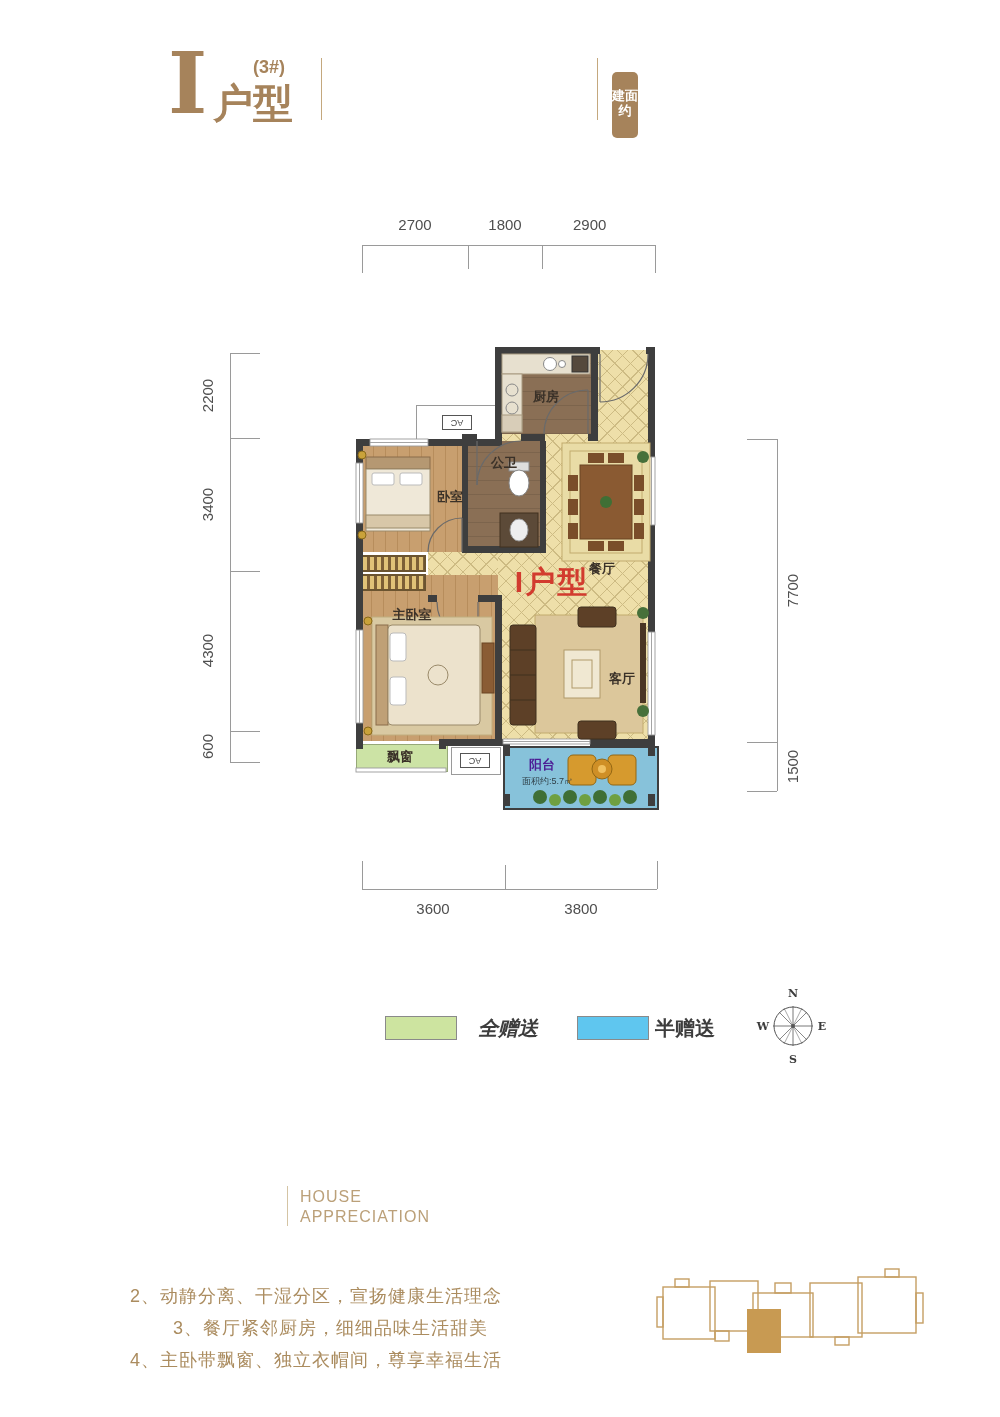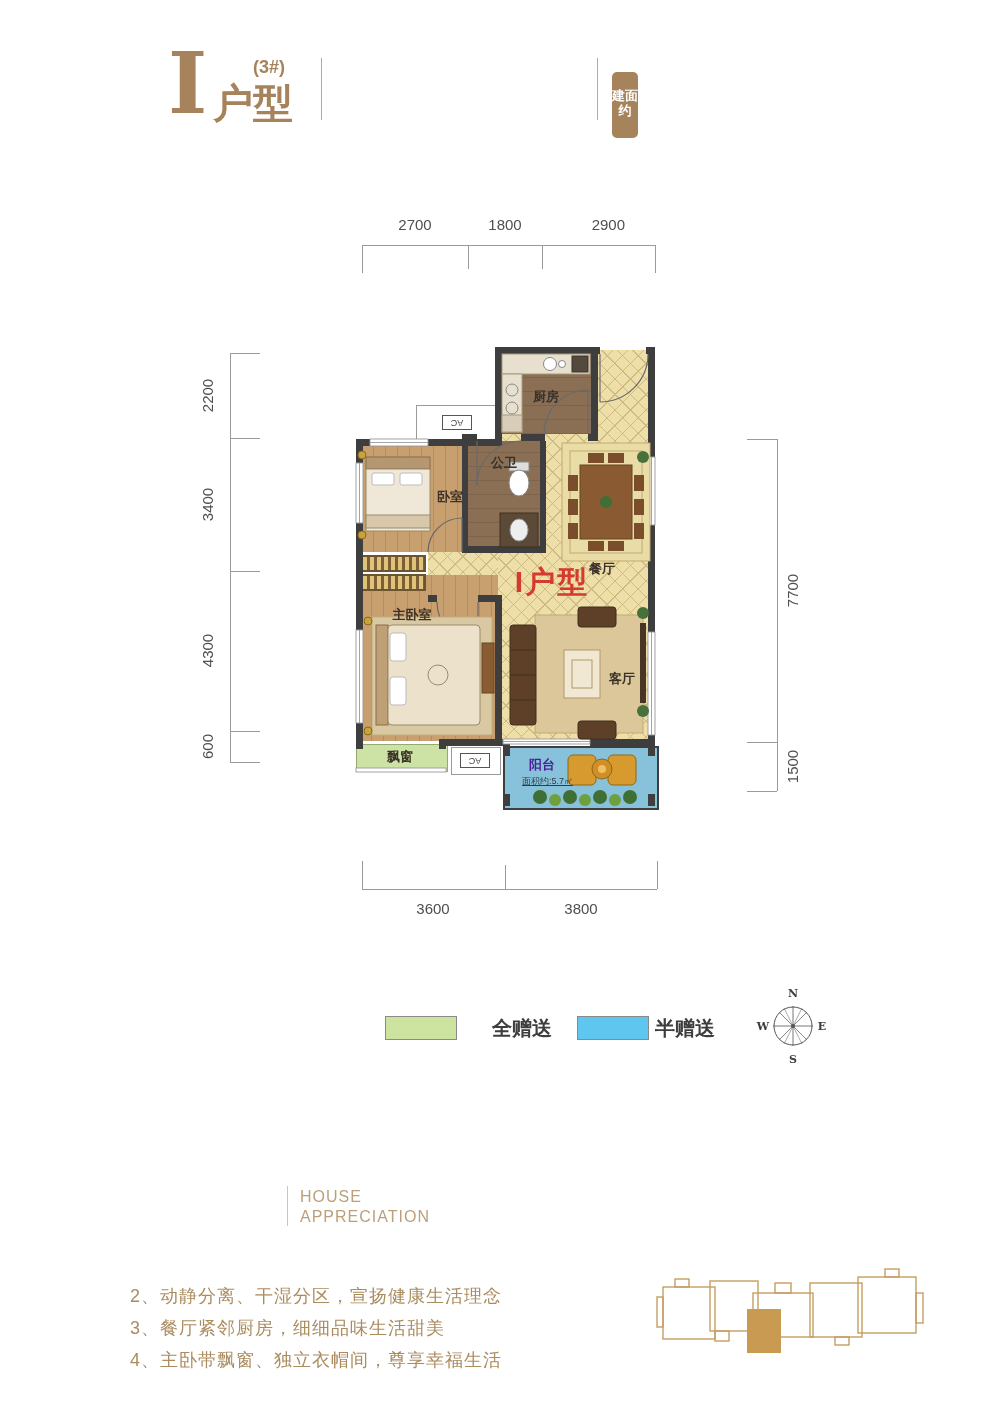--- a/index.html
+++ b/index.html
@@ -52,21 +52,21 @@
 
   <div class="abs" id="big-i">I</div>
   <div class="abs" id="bldg-no">(3#)</div>
   <div class="abs" id="unit-word">户型</div>
   <div class="abs vdiv" id="hdiv1"></div>
   <div class="abs vdiv" id="hdiv2"></div>
   <div class="abs" id="area-badge">建面约</div>
 
   <div class="abs dimtext" style="left:389px;top:216px;width:52px;text-align:center;">2700</div>
   <div class="abs dimtext" style="left:479px;top:216px;width:52px;text-align:center;">1800</div>
-  <div class="abs dimtext" style="left:573px;top:216px;width:52px;text-align:right;">2900</div>
+  <div class="abs dimtext" style="left:573px;top:216px;width:52px;text-align:left;">2900</div>
   <div class="abs dline" style="left:362px;top:245px;width:294px;height:1px;"></div>
   <div class="abs dline" style="left:362px;top:245px;width:1px;height:28px;"></div>
   <div class="abs dline" style="left:468px;top:245px;width:1px;height:24px;"></div>
   <div class="abs dline" style="left:542px;top:245px;width:1px;height:24px;"></div>
   <div class="abs dline" style="left:655px;top:245px;width:1px;height:28px;"></div>
 
   <div class="abs dline" style="left:230px;top:353px;width:1px;height:410px;"></div>
   <div class="abs dline" style="left:230px;top:353px;width:30px;height:1px;"></div>
   <div class="abs dline" style="left:230px;top:438px;width:30px;height:1px;"></div>
   <div class="abs dline" style="left:230px;top:571px;width:30px;height:1px;"></div>
@@ -248,26 +248,26 @@
     </svg>
 
     <div class="abs rlabel" style="left:196px;top:52px;">厨房</div>
     <div class="abs rlabel" style="left:154px;top:118px;">公卫</div>
     <div class="abs rlabel" style="left:100px;top:152px;">卧室</div>
     <div class="abs rlabel" style="left:62px;top:270px;">主卧室</div>
     <div class="abs rlabel" style="left:252px;top:224px;">餐厅</div>
     <div class="abs rlabel" style="left:272px;top:334px;">客厅</div>
     <div class="abs rlabel" style="left:50px;top:412px;">飘窗</div>
     <div class="abs rlabel" style="left:192px;top:420px;color:#4c1d95;">阳台</div>
-    <div class="abs" style="left:172px;top:430px;font-size:9px;color:#2e3e46;z-index:6;text-decoration:underline;">面积约:5.7㎡</div>
+    <div class="abs" style="left:172px;top:430px;font-size:9px;color:#2e3e46;z-index:6;">面积约:5.7㎡</div>
     <div class="abs" id="unit-tag" style="left:202px;top:237px;">I户型</div>
   </div>
 
   <div class="abs sw" style="left:385px;top:1016px;background:var(--legend-green);"></div>
-  <div class="abs legtext" style="left:492px;top:1015px;">全赠送</div>
+  <div class="abs legtext" style="left:478px;top:1015px;font-style:italic;">全赠送</div>
   <div class="abs sw" style="left:577px;top:1016px;background:var(--legend-blue);"></div>
   <div class="abs legtext" style="left:655px;top:1015px;">半赠送</div>
 
   <svg class="abs" style="left:750px;top:985px;" width="86" height="82" viewBox="0 0 86 82">
     <circle cx="43" cy="41" r="19" fill="none" stroke="#555" stroke-width="1"></circle>
     <line x1="43" y1="21" x2="43" y2="61" stroke="#555" stroke-width="0.8"></line>
     <line x1="23" y1="41" x2="63" y2="41" stroke="#555" stroke-width="0.8"></line>
     <line x1="29" y1="27" x2="57" y2="55" stroke="#555" stroke-width="0.7"></line>
     <line x1="57" y1="27" x2="29" y2="55" stroke="#555" stroke-width="0.7"></line>
     <line x1="34" y1="23" x2="52" y2="59" stroke="#555" stroke-width="0.5"></line>
@@ -276,21 +276,21 @@
     <text x="43" y="12" font-size="11" font-weight="bold" fill="#3c3c3c" text-anchor="middle" font-family="DejaVu Serif,serif">N</text>
     <text x="43" y="78" font-size="11" font-weight="bold" fill="#3c3c3c" text-anchor="middle" font-family="DejaVu Serif,serif">S</text>
     <text x="72" y="45" font-size="11" font-weight="bold" fill="#3c3c3c" text-anchor="middle" font-family="DejaVu Serif,serif">E</text>
     <text x="13" y="45" font-size="11" font-weight="bold" fill="#3c3c3c" text-anchor="middle" font-family="DejaVu Serif,serif">W</text>
   </svg>
 
   <div class="abs" id="app-div"></div>
   <div class="abs app-sub" style="top:1188px;">HOUSE</div>
   <div class="abs app-sub" style="top:1208px;">APPRECIATION</div>
   <div class="abs app-item" style="top:1284px;">2、动静分离、干湿分区，宣扬健康生活理念</div>
-  <div class="abs app-item" style="top:1316px;">3、餐厅紧邻厨房，细细品味生活甜美</div>
+  <div class="abs app-item" style="top:1316px;margin-left:43px;">3、餐厅紧邻厨房，细细品味生活甜美</div>
   <div class="abs app-item" style="top:1348px;">4、主卧带飘窗、独立衣帽间，尊享幸福生活</div>
 
   <svg class="abs" style="left:655px;top:1253px;" width="270" height="112" viewBox="0 0 270 112">
     <g fill="none" stroke="#c59e63" stroke-width="1.4">
       <rect x="8" y="34" width="52" height="52"></rect>
       <rect x="55" y="28" width="48" height="50"></rect>
       <rect x="98" y="40" width="60" height="44"></rect>
       <rect x="155" y="30" width="52" height="54"></rect>
       <rect x="203" y="24" width="58" height="56"></rect>
       <rect x="20" y="26" width="14" height="8"></rect>

